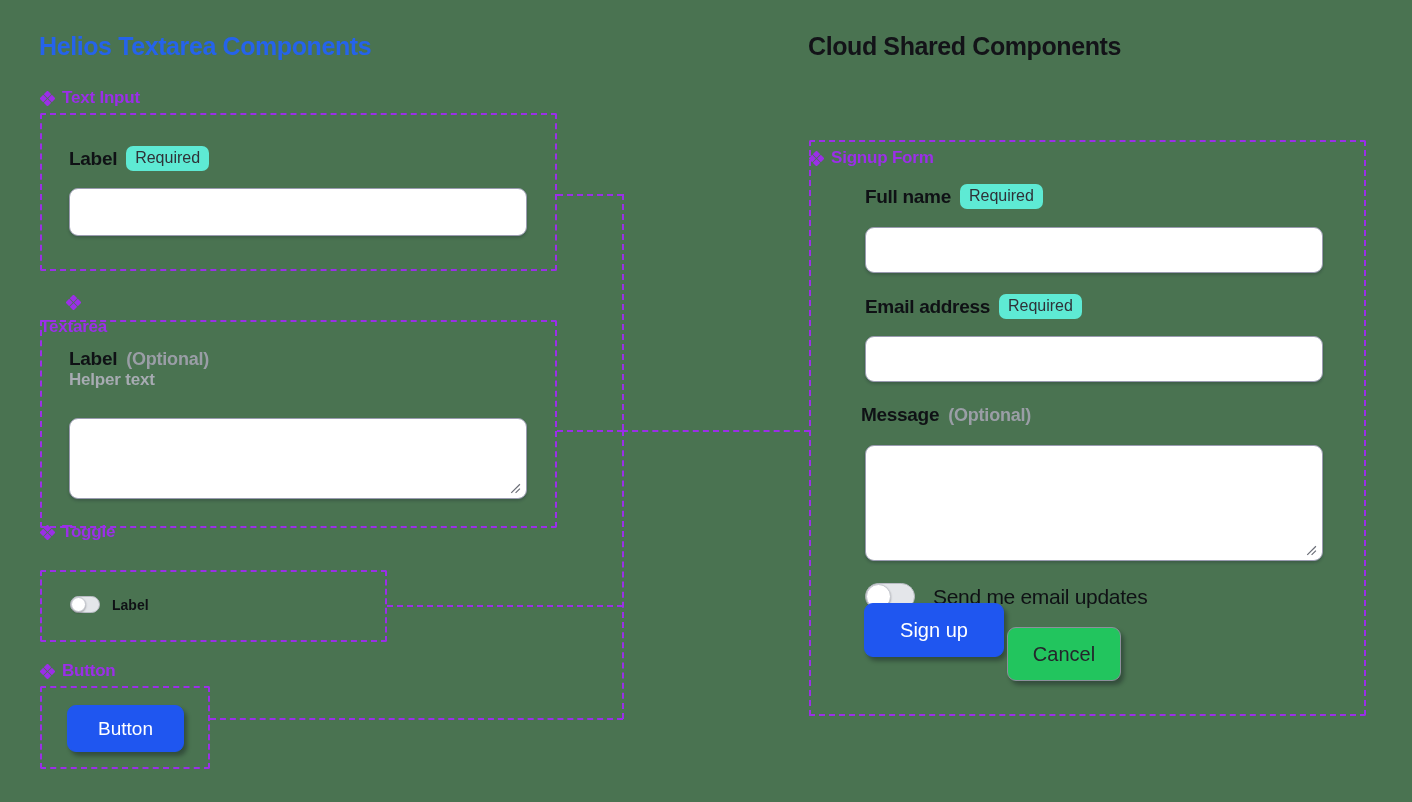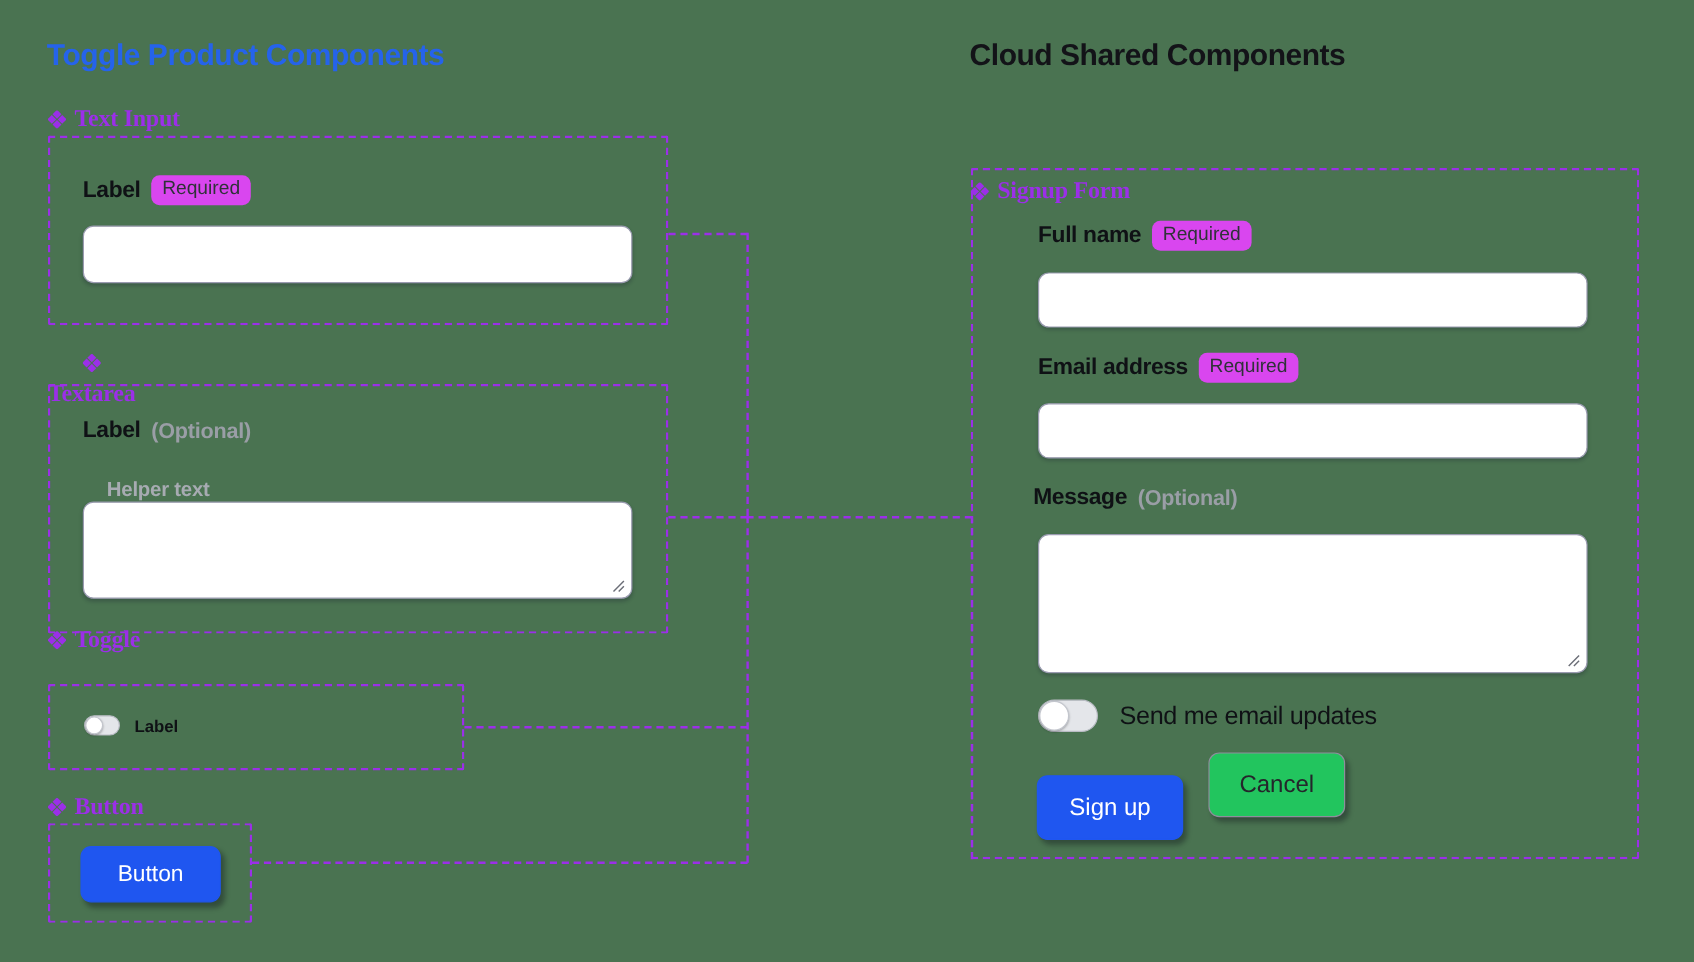--- a/index.html
+++ b/index.html
@@ -21,26 +21,25 @@
   }
   #helios-title { left: 39px; top: 32px; color: #2563eb; }
   #cloud-title  { left: 808px; top: 32px; color: #131318; }
 
   
   .sec-label {
     position: absolute;
     display: flex;
     align-items: center;
     gap: 7px;
-    font-size: 20px;
+    font-size: 17px;
     font-weight: 700;
     color: #9b2fe8;
     letter-spacing: -0.2px;
     white-space: nowrap;
-    font-family: Liberation Serif, serif;
   }
   .dia { width: 15px; height: 15px; display: block; flex: none; }
 
   
   .panel {
     position: absolute;
     border: 2px dashed #9b2fe8;
     border-radius: 2px;
   }
 
@@ -53,21 +52,21 @@
   }
   .field-label {
     font-size: 19px;
     font-weight: 700;
     color: #0f1115;
     letter-spacing: -0.3px;
   }
   .badge {
     font-size: 16px;
     color: #2f3238;
-    background: #d946ef;
+    background: #5eead4;
     border-radius: 7px;
     padding: 3px 9px 4px 9px;
     line-height: 1.15;
   }
   .optional {
     font-size: 18px;
     font-weight: 700;
     color: #9a9ea6;
     letter-spacing: -0.2px;
   }
@@ -149,21 +148,21 @@
   
   .conn { position: absolute; }
   .conn-h { border-top: 2px dashed #9b2fe8; height: 0; }
   .conn-v { border-left: 2px dashed #9b2fe8; width: 0; }
 </style>
 </head>
 <body>
 
 <div id="stage">
 
-  <div id="helios-title" class="col-title">Toggle Product Components</div>
+  <div id="helios-title" class="col-title">Helios Textarea Components</div>
   <div id="cloud-title" class="col-title">Cloud Shared Components</div>
 
   <div class="conn conn-h" style="left:557px; top:194px; width:66px;"></div>
   <div class="conn conn-v" style="left:622px; top:194px; height:236px;"></div>
 
   <div class="conn conn-h" style="left:557px; top:430px; width:66px;"></div>
 
   <div class="conn conn-h" style="left:622px; top:430px; width:188px;"></div>
 
   <div class="conn conn-v" style="left:622px; top:430px; height:289px;"></div>
@@ -204,21 +203,21 @@
       </g>
     </svg>
     <span>Textarea</span>
   </div>
 
   <div class="panel" style="left:40px; top:320px; width:517px; height:208px;">
     <div class="field-label-row" style="position:absolute; left:27px; top:26px;">
       <span class="field-label">Label</span>
       <span class="optional">(Optional)</span>
     </div>
-    <div class="helper" style="position:absolute; left:27px; top:76px;margin-left:20px;">Helper text</div>
+    <div class="helper" style="position:absolute; left:27px; top:48px;">Helper text</div>
     <div style="position:absolute; left:27px; top:96px; width:458px; height:81px;">
       <textarea class="tarea" style="height: 81px; padding: 8px 12px;" placeholder=""></textarea>
       <svg class="resize-grip" viewBox="0 0 12 12">
         <path d="M11 3 L3 11 M11 7 L7 11" stroke="#6b6e77" stroke-width="1.1" fill="none"></path>
       </svg>
     </div>
   </div>
 
   <div class="sec-label" style="left:40px; top:522px;justify-content:flex-end;">
     <svg class="dia" viewBox="0 0 16 16">
@@ -294,17 +293,17 @@
       </svg>
     </div>
 
     <div style="position:absolute; left:54px; top:441px; display:flex; align-items:center; gap:18px;">
       <div class="toggle" style="width:50px; height:27px;">
         <div class="knob" style="width:25px; height:25px; left:0px; top:0px;"></div>
       </div>
       <span style="font-size:21px; font-weight:400; color:#0f1115; letter-spacing:-0.3px;">Send me email updates</span>
     </div>
 
-    <button class="btn btn-primary" style="position:absolute; left:53px; top:504px; width:122px; height:54px; font-size:20px;">Sign up</button>
+    <button class="btn btn-primary" style="position:absolute; left:53px; top:461px; width:140px; height:54px; font-size:20px;">Sign up</button>
     <button class="btn btn-secondary" style="position:absolute; left:196px; top:485px; width:114px; height:54px; font-size:20px;">Cancel</button>
   </div>
 
 </div>
 
 </body></html>

